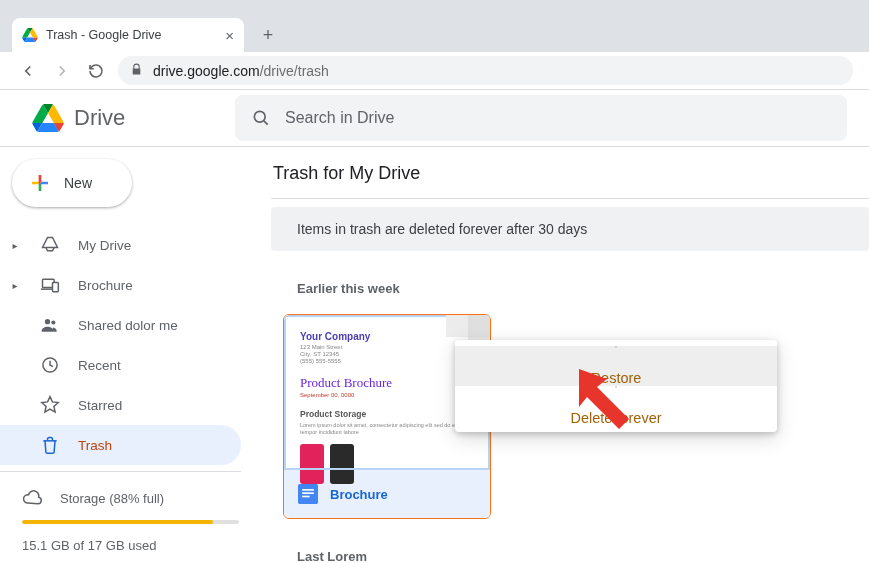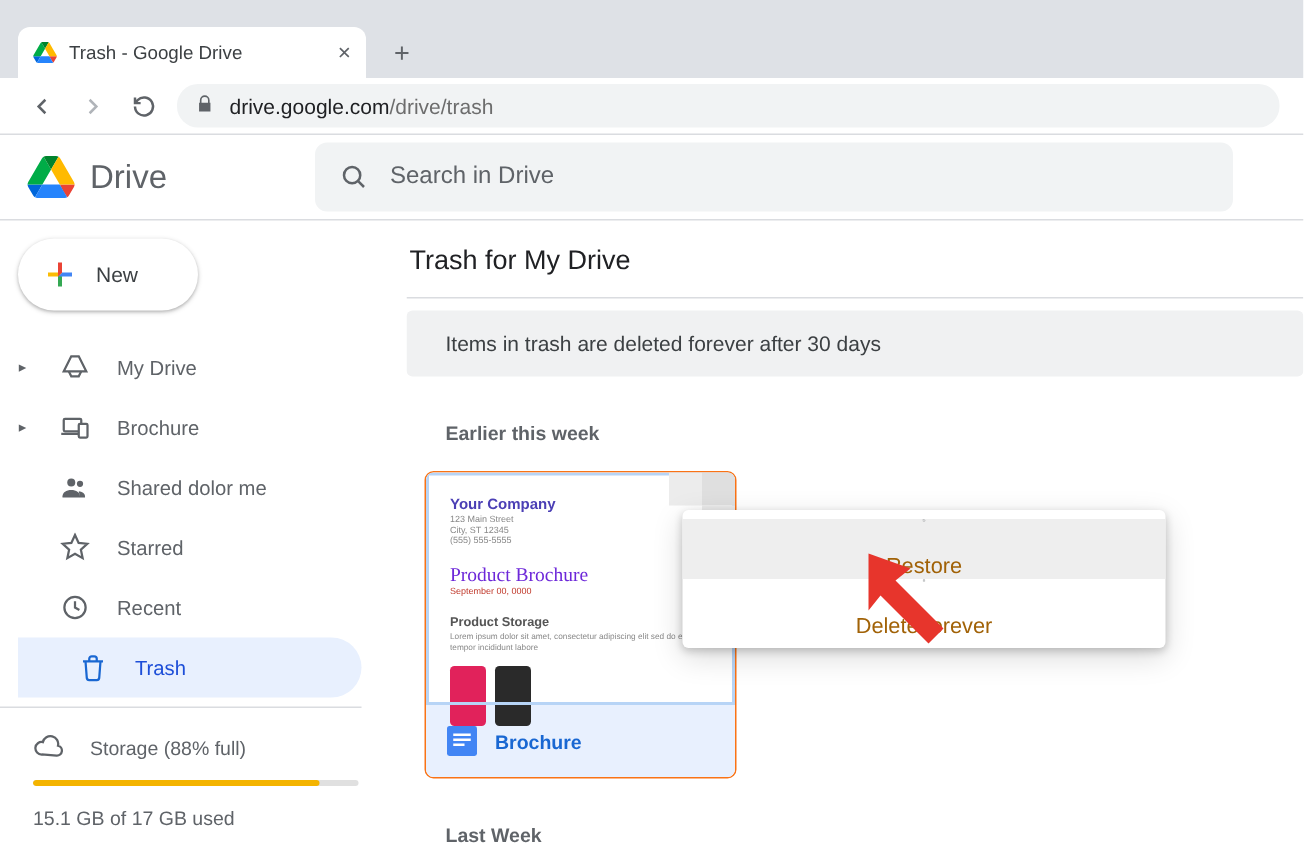--- a/index.html
+++ b/index.html
@@ -13,35 +13,35 @@
     .toolbar { background:#fff; height:38px; display:flex; align-items:center; padding:0 16px; gap:10px; border-bottom:1px solid #dadce0; }
     .nav-ico { width:24px; height:24px; display:flex; align-items:center; justify-content:center; color:#5f6368; }
     .nav-ico.disabled { color:#b0b4b9; }
     .omnibox { flex:1; height:29px; background:#f1f3f4; border-radius:14px; display:flex; align-items:center; padding:0 12px; font-size:14px; color:#202124; gap:10px; }
     .lock { font-size:12px; color:#5f6368; }
     .url-host { color:#202124; }
     .url-path { color:#6d6d6d; }
 
     
     .drive-hdr { display:flex; height:57px; border-bottom:1px solid #dadce0; }
-    .logo-cell { width:210px; display:flex; align-items:center; padding-left:18px; gap:10px; }
+    .logo-cell { width:235px; display:flex; align-items:center; padding-left:32px; gap:10px; }
     .logo-text { font-size:22px; color:#5f6368; }
     .search-cell { flex:1; display:flex; align-items:center; }
     .search-box { background:#f1f3f4; height:46px; border-radius:8px; width:612px; display:flex; align-items:center; padding:0 16px; gap:14px; color:#5f6368; font-size:16px; }
 
     
     .body { display:flex; height:calc(100% - 135px);gap:16px; }
 
     .sidebar { width:255px; padding:12px 0 0 0; }
     .new-btn { margin-left:12px; width:120px; height:48px; border-radius:24px; box-shadow:0 1px 2px rgba(0,0,0,.2),0 1px 3px 1px rgba(0,0,0,.1); display:flex; align-items:center; gap:12px; padding-left:16px; font-size:14px; color:#3c4043; background:#fff; }
     .nav-list { margin-top:18px; }
     .nav-item { height:40px; display:flex; align-items:center; padding-left:8px; gap:18px; font-size:13.5px; color:#5f6368; border-radius:0 20px 20px 0; margin-right:14px; cursor:pointer; }
     .chev-col { width:14px; display:flex; justify-content:center; color:#5f6368; font-size:10px; }
     .nav-ico2 { width:20px; display:flex; justify-content:center; align-items:center; }
-    .nav-item.active { background:#e8f0fe; color:#1d4ed8; font-weight:500;margin-left:12px; }
+    .nav-item.active { background:#e8f0fe; color:#c2410c; font-weight:500; }
     .nav-item.active .nav-ico2 svg { stroke:#1967d2; }
 
     .sep { height:1px; background:#dadce0; margin:6px 14px 6px 0; }
 
     .storage { padding:10px 16px 0 22px; font-size:13px; color:#5f6368; }
     .storage-row { display:flex; align-items:center; gap:18px; }
     .bar { height:4px; background:#e0e0e0; border-radius:2px; margin-top:12px; position:relative; overflow:hidden;}
     .bar-fill { position:absolute; left:0; top:0; bottom:0; background:#f4b400; border-radius:2px; }
     .used { margin-top:14px; }
 
@@ -188,34 +188,34 @@
               <path d="M2 19c0-3 3.1-5 7-5s7 2 7 5v1H2z"></path>
               <path d="M15 15c2.5.3 5 1.5 5 4v1h-4"></path>
             </svg>
           </span>
         <span>Shared dolor me</span>
       </div>
       <div class="nav-item">
         <span class="chev-col"></span>
         <span class="nav-ico2">
             <svg width="20" height="20" viewBox="0 0 24 24" fill="none" stroke="#5f6368" stroke-width="1.8">
-              <path d="M12 2l2.9 6.3 6.9.7-5.1 4.7 1.4 6.8L12 17l-6.1 3.5 1.4-6.8L2.2 9l6.9-.7z"></path>
-            </svg>
-          </span>
-        <span>Starred</span>
-      </div>
-      <div class="nav-item">
-        <span class="chev-col"></span>
-        <span class="nav-ico2">
-            <svg width="20" height="20" viewBox="0 0 24 24" fill="none" stroke="#5f6368" stroke-width="1.8">
               <circle cx="12" cy="12" r="8.5"></circle>
               <path d="M12 7v5l3.5 2"></path>
             </svg>
           </span>
         <span>Recent</span>
+      </div>
+      <div class="nav-item">
+        <span class="chev-col"></span>
+        <span class="nav-ico2">
+            <svg width="20" height="20" viewBox="0 0 24 24" fill="none" stroke="#5f6368" stroke-width="1.8">
+              <path d="M12 2l2.9 6.3 6.9.7-5.1 4.7 1.4 6.8L12 17l-6.1 3.5 1.4-6.8L2.2 9l6.9-.7z"></path>
+            </svg>
+          </span>
+        <span>Starred</span>
       </div>
       <div class="nav-item active">
         <span class="chev-col"></span>
         <span class="nav-ico2">
             <svg width="20" height="20" viewBox="0 0 24 24" fill="none" stroke="#1967d2" stroke-width="1.8">
               <path d="M4 7h16"></path>
               <path d="M9 7V5a2 2 0 0 1 2-2h2a2 2 0 0 1 2 2v2"></path>
               <path d="M6 7l1 13a2 2 0 0 0 2 2h6a2 2 0 0 0 2-2l1-13"></path>
             </svg>
           </span>
@@ -267,21 +267,21 @@
               <rect width="24" height="24" rx="2" fill="#4285f4"></rect>
               <rect x="5" y="6" width="14" height="2" fill="#fff"></rect>
               <rect x="5" y="10" width="14" height="2" fill="#fff"></rect>
               <rect x="5" y="14" width="9" height="2" fill="#fff"></rect>
             </svg>
           </span>
         <span class="file-name">Brochure</span>
       </div>
     </div>
 
-    <div class="section-h">Last Week</div>
+    <div class="section-h">Last Lorem</div>
   </div>
 </div>
 
 <div class="ctx">
   <div class="ctx-item hl">
     <svg width="20" height="20" viewBox="0 0 24 24" fill="none" stroke="#5f6368" stroke-width="1.8">
         <path d="M3 12a9 9 0 1 0 2.64-6.36L3 8"></path>
         <path d="M3 3v5h5"></path>
         <path d="M12 8v4l3 2"></path>
       </svg>

